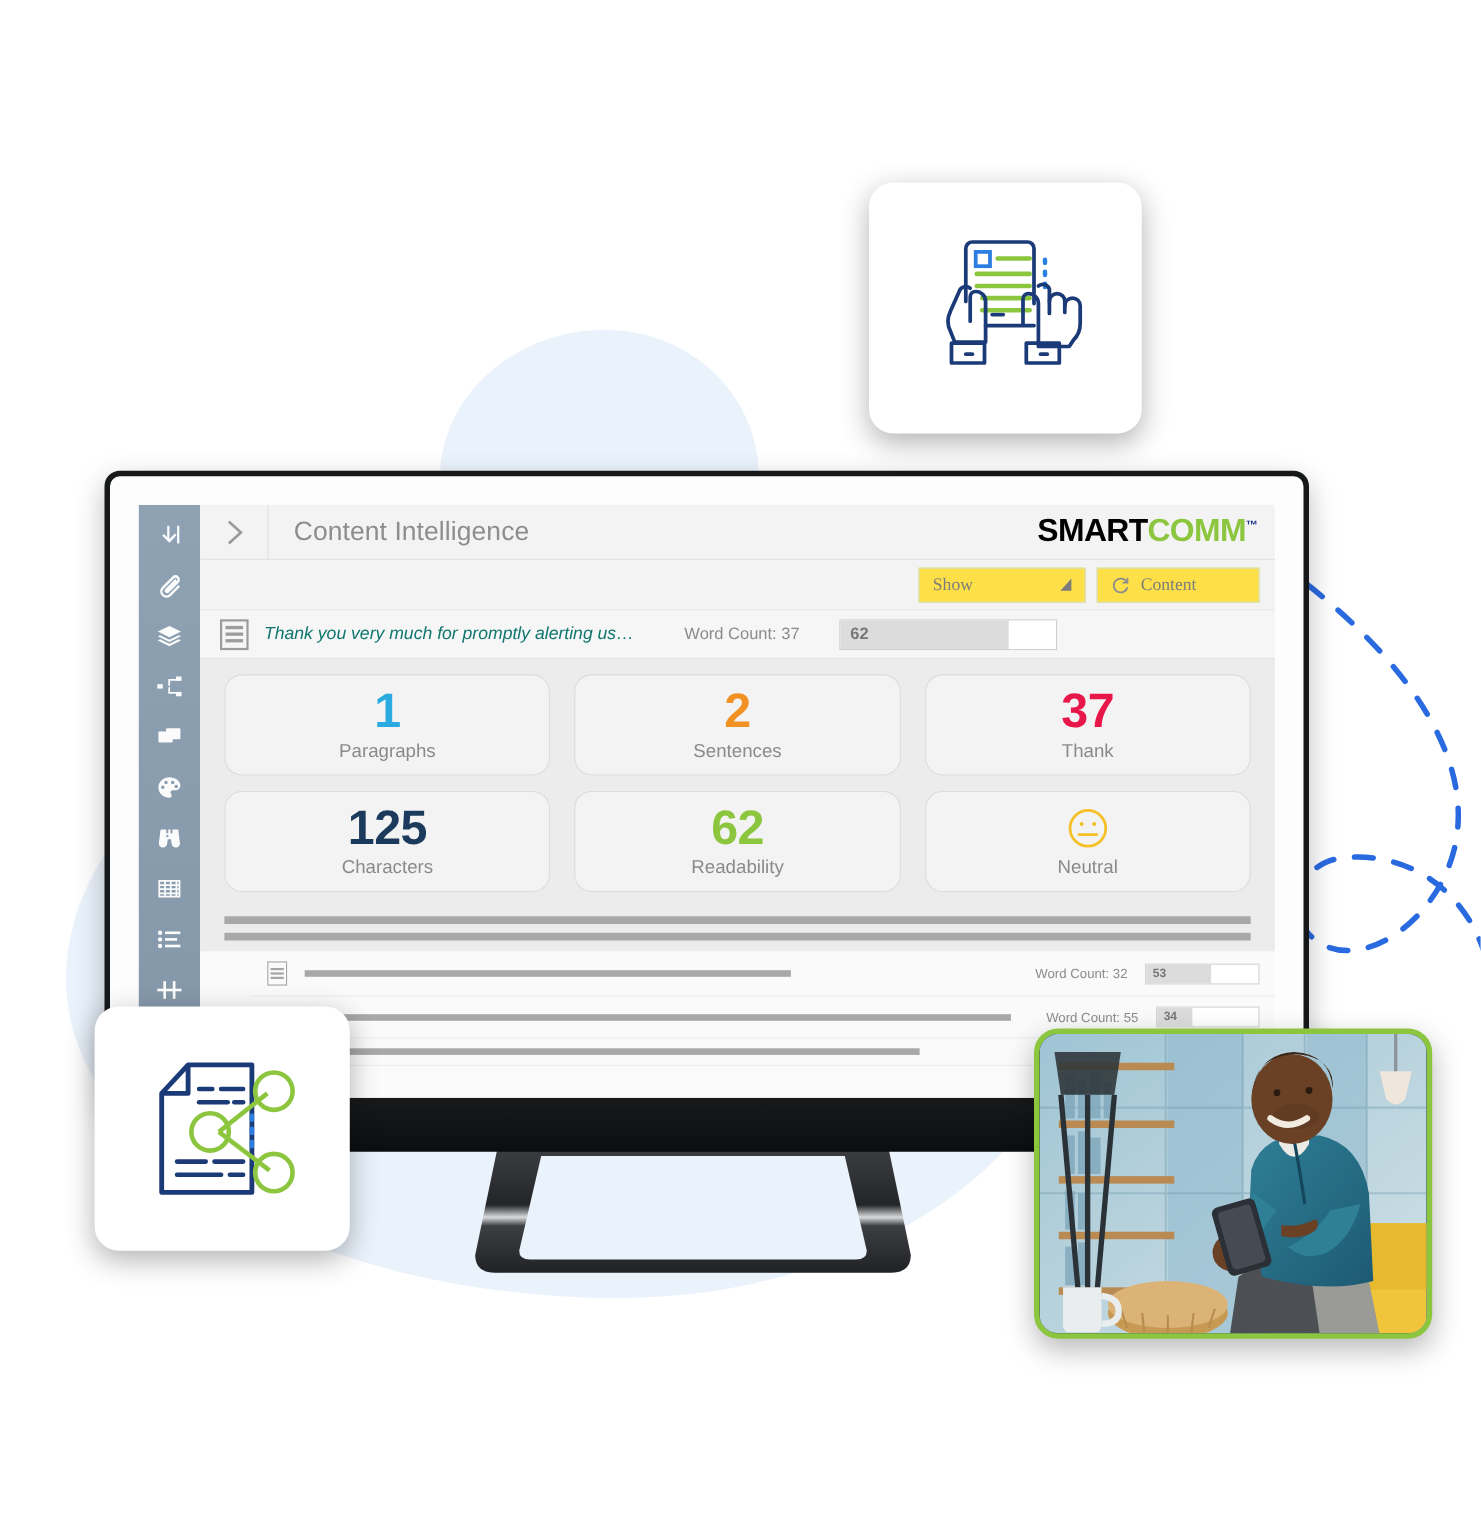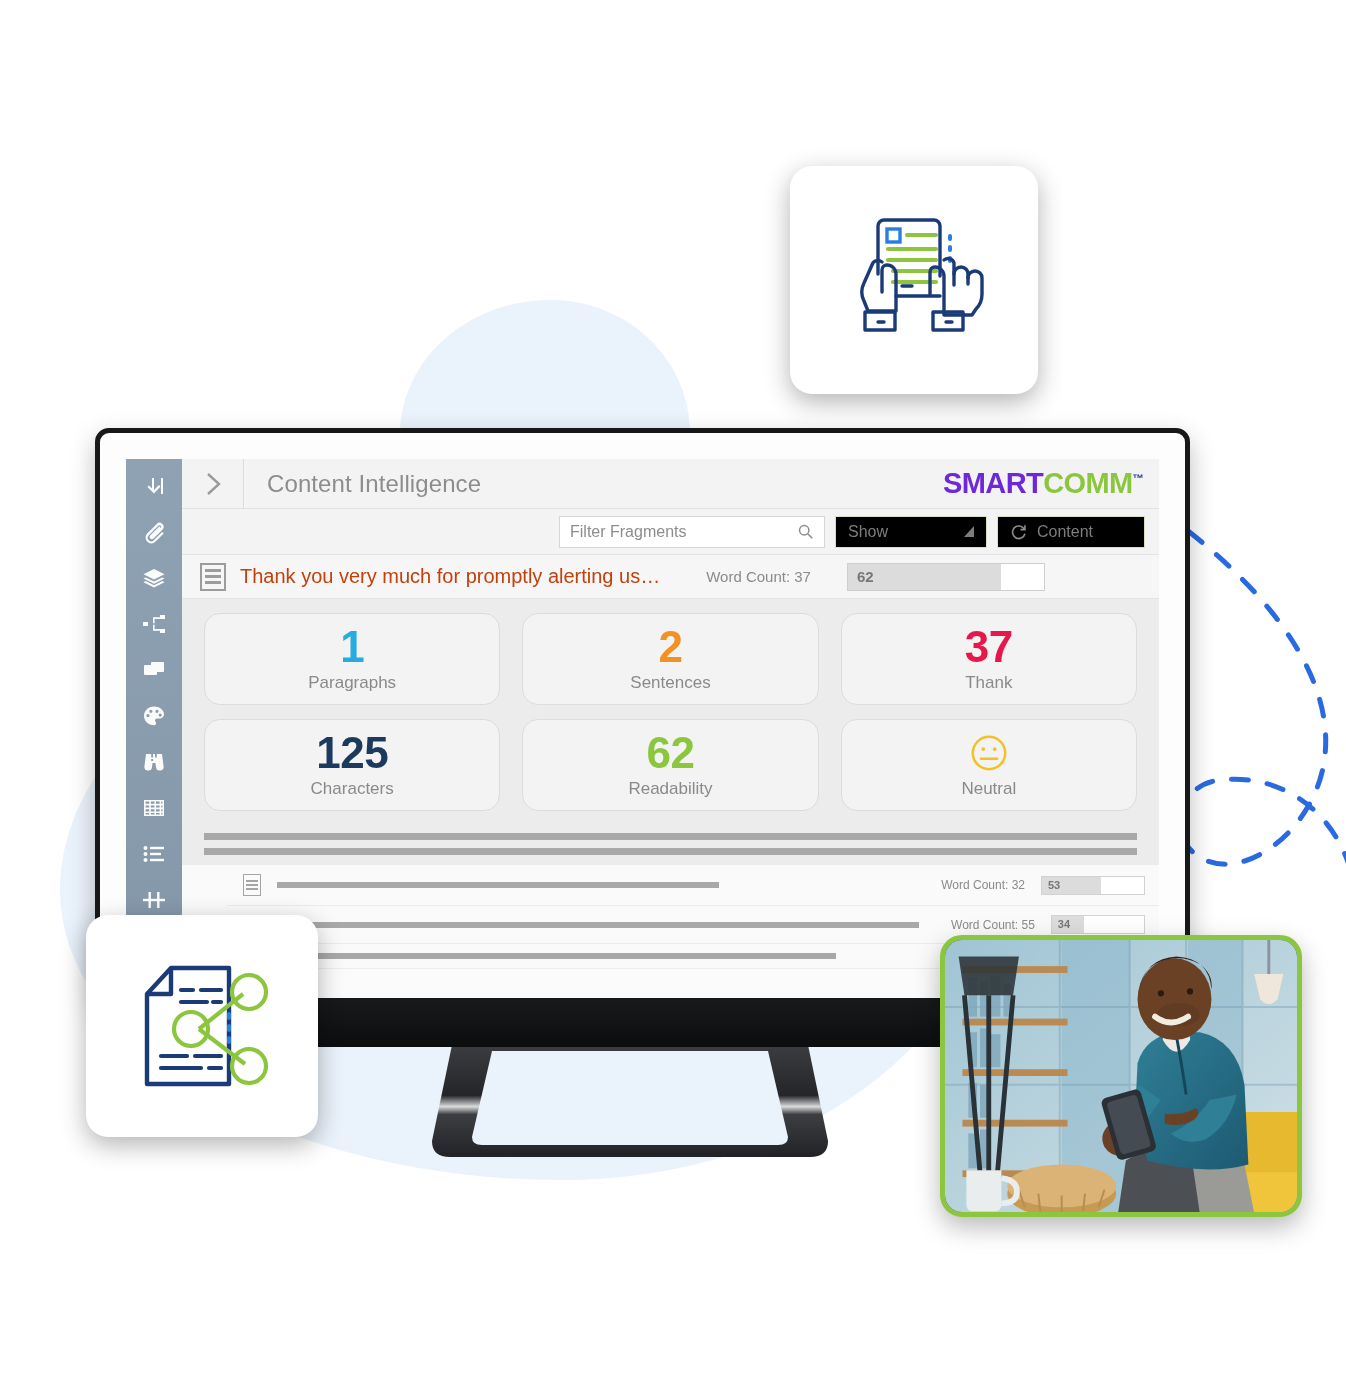--- a/index.html
+++ b/index.html
@@ -69,51 +69,51 @@
 
   .topbar {
     height: 50px; display: flex; align-items: center;
     background: #f3f3f3;
     border-bottom: 1px solid #e2e2e2;
   }
   .chev-box { width: 62px; height: 50px; display:flex; align-items:center; justify-content:center; border-right: 1px solid #dddddd; }
   .chev-box svg { width: 24px; height: 26px; stroke:#9a9a9a; stroke-width:2.4; fill:none; }
   .apptitle { font-size: 24px; color: #8d8d8d; padding-left: 23px; letter-spacing:.1px; }
   .logo { margin-left: auto; padding-right: 16px; font-size: 29px; font-weight: 800; letter-spacing:-.6px; }
-  .logo .s1 { color:#6d28d9; }
+  .logo .s1 { color:#000000; }
   .logo .s2 { color:#8cc63f; }
   .logo .tm { font-size:11px; vertical-align:super; color:#1b2f8f; font-weight:700; }
 
   .filterbar {
     height: 46px; display: flex; align-items: center; justify-content: flex-end;
     gap: 10px; padding-right: 14px;
     background: #f3f3f3; border-bottom: 1px solid #e4e4e4;
   }
   .searchbox {
     width: 266px; height: 32px; background:#fff; border:1px solid #d6d6d6;
     display:flex; align-items:center; padding: 0 10px;
   }
   .searchbox span { font-size:16px; color:#8d8d8d; flex:1; }
   .searchbox svg { width:17px; height:17px; stroke:#8d8d8d; stroke-width:1.8; fill:none; }
   .btn-show, .btn-refresh {
-    height:32px; background:#000000; border:1px solid #d5dfc4;
-    display:flex; align-items:center; font-size:16px; color:#7d7d7d;
+    height:32px; background:#fde047; border:1px solid #d5dfc4;
+    display:flex; align-items:center; font-size:16px; color:#7d7d7d;font-family:Liberation Serif, serif;
   }
   .btn-show { width:152px; padding-left:12px; justify-content:space-between; padding-right:12px; }
   .btn-show .caret { width:0;height:0;border-left:10px solid transparent;border-bottom:11px solid #7d7d7d; }
   .btn-refresh { width:148px; padding-left:12px; gap:9px; }
   .btn-refresh svg { width:18px;height:18px;stroke:#8d8d8d;stroke-width:1.8;fill:none; }
 
   .fragrow {
     height: 44px; display:flex; align-items:center; gap:14px;
     padding: 0 14px 0 18px; background:#f6f6f6; border-bottom:1px solid #e4e4e4;
   }
   .doc-ico { width:26px;height:28px;border:2px solid #9c9c9c;display:flex;flex-direction:column;justify-content:center;gap:3px;padding:3px; }
   .doc-ico i { display:block;height:3px;background:#9c9c9c; }
-  .frag-text { font-size:20px; color:#c2410c; flex:0 0 auto; }
+  .frag-text { font-style: italic; font-size:16px; color:#0f766e; flex:0 0 auto; }
   .wc-label { font-size:15px; color:#8b8b8b; margin-left:32px; }
   .meter { width:198px; height:28px; border:1px solid #cfcfcf; background:#fff; margin-left:22px; position:relative; }
   .meter .fill { position:absolute; left:0; top:0; bottom:0; background:#dcdcdc; }
   .meter .val { position:relative; font-size:15px; font-weight:700; color:#777; line-height:26px; padding-left:9px; }
 
   
   .cards {
     background:#ececec; padding: 14px 22px 10px 22px;
     display:grid; grid-template-columns: repeat(3, 1fr); gap: 14px 22px;
   }
@@ -261,27 +261,20 @@
             <div class="chev-box">
               <svg viewBox="0 0 24 26">
                   <polyline points="7,3 18,13 7,23"></polyline>
                 </svg>
             </div>
             <div class="apptitle">Content Intelligence</div>
             <div class="logo"><span class="s1">SMART</span><span class="s2">COMM</span><span class="tm">™</span></div>
           </div>
 
           <div class="filterbar">
-            <div class="searchbox">
-              <span>Filter Fragments</span>
-              <svg viewBox="0 0 20 20">
-                  <circle cx="8.5" cy="8.5" r="5.5"></circle>
-                  <line x1="12.6" y1="12.6" x2="18" y2="18"></line>
-                </svg>
-            </div>
             <div class="btn-show">
               <span>Show</span>
               <span class="caret"></span>
             </div>
             <div class="btn-refresh">
               <svg viewBox="0 0 20 20">
                   <path d="M16 7A7 7 0 1 0 16.6 12"></path>
                   <polyline points="16.6,2.5 16.6,7.4 11.7,7.4"></polyline>
                 </svg>
               <span>Content</span>

